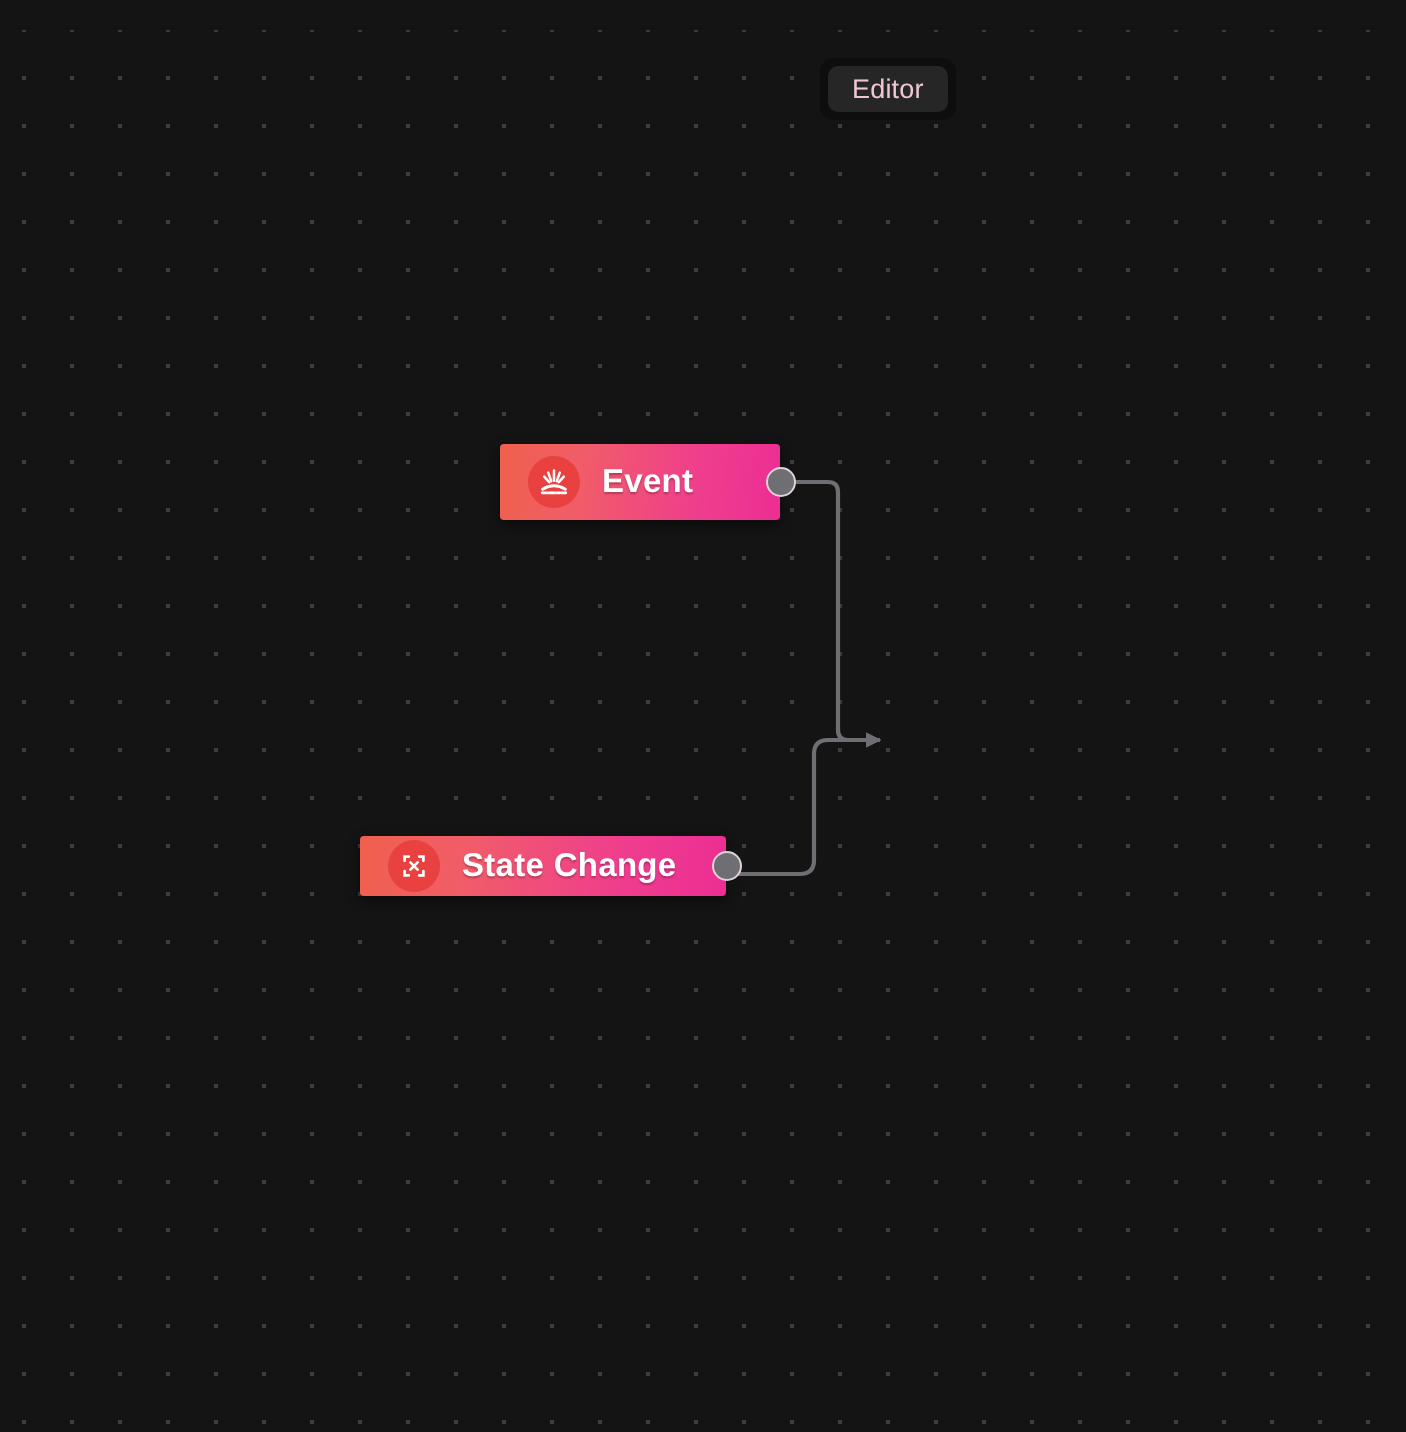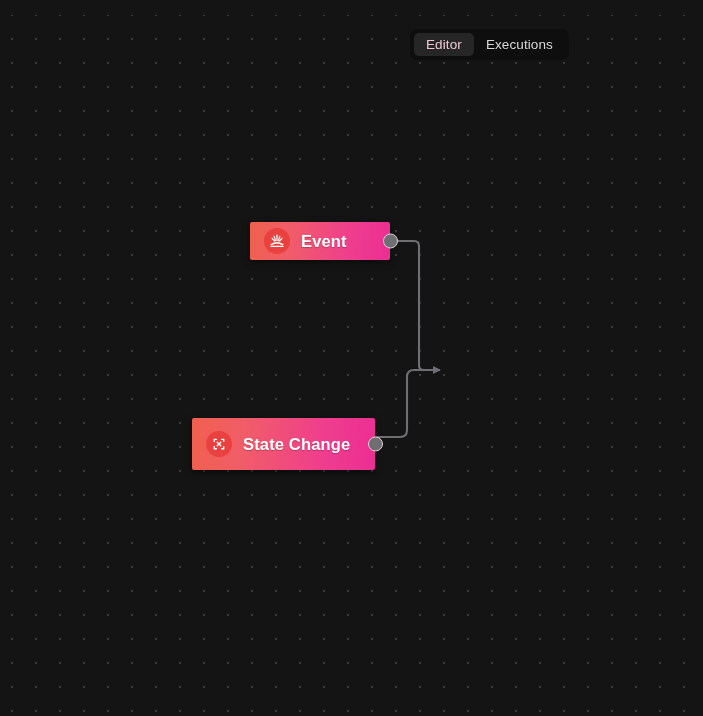--- a/index.html
+++ b/index.html
@@ -138,23 +138,20 @@
   .port.in  { left:  -8px;  transform: translate(0, -50%); }
 </style>
 </head>
 <body>
 
 <div id="app">
 
   <div class="toolbar">
     <div class="toggle-btn active">
       <span>Editor</span>
-    </div>
-    <div class="toggle-btn inactive">
-      <span>Executions</span>
     </div>
   </div>
 
   <svg id="edges" viewBox="0 0 703 716" width="703" height="716">
     <defs>
       <marker id="arrow" markerWidth="9" markerHeight="9" refX="7.4" refY="4.5" orient="auto" markerUnits="userSpaceOnUse">
         <path d="M0.5,0.8 L8,4.5 L0.5,8.2 Z" fill="#6e6e73"></path>
       </marker>
     </defs>
 
@@ -176,21 +173,21 @@
           </g>
           <path d="M2.3 11.6 Q8 8.1 13.7 11.6" fill="none" stroke="#ffffff" stroke-width="1.5" stroke-linecap="round"></path>
           <path d="M2.1 13.4 H13.9" stroke="#ffffff" stroke-width="1.4" stroke-linecap="round"></path>
         </svg>
       </span>
       <span class="node-label">Event</span>
     </div>
     <span class="port out"></span>
   </div>
 
-  <div class="node node-trigger" style="left:192px; top:403px; width:183px; height:52px;">
+  <div class="node node-trigger" style="left:180px; top:403px; width:183px; height:30px;">
     <div class="node-body">
       <span class="node-icon">
         <svg width="16" height="16" viewBox="0 0 16 16" aria-hidden="true">
           <g fill="none" stroke="#ffffff" stroke-width="1.35" stroke-linecap="round">
             <path d="M3.3 5.4 V3.3 H5.4"></path>
             <path d="M10.6 3.3 H12.7 V5.4"></path>
             <path d="M12.7 10.6 V12.7 H10.6"></path>
             <path d="M5.4 12.7 H3.3 V10.6"></path>
             <path d="M6.2 6.2 L9.8 9.8"></path>
             <path d="M9.8 6.2 L6.2 9.8"></path>

